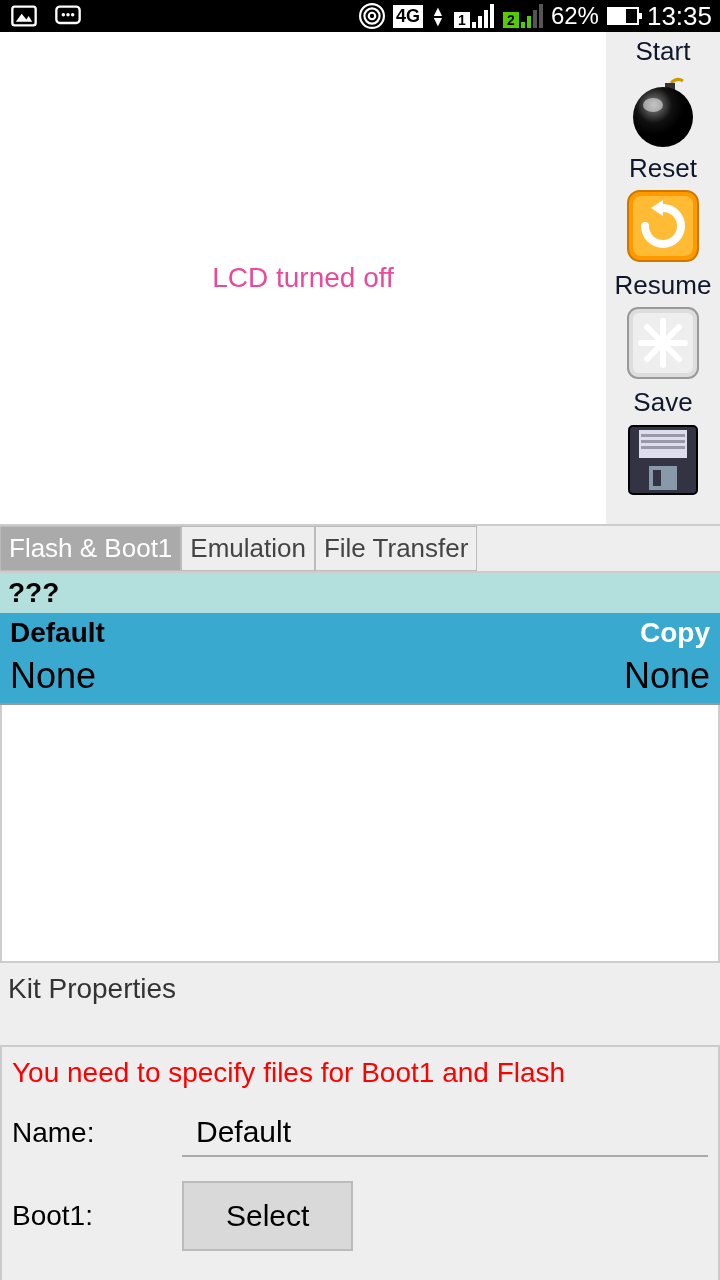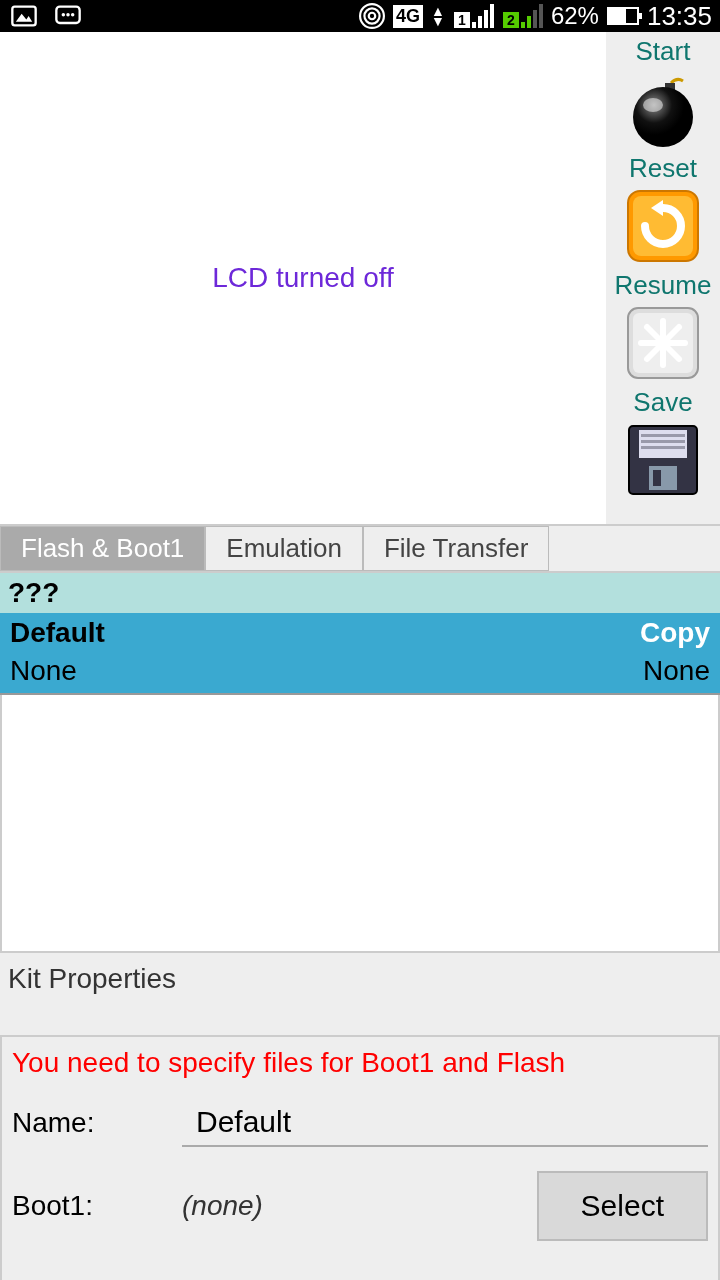--- a/index.html
+++ b/index.html
@@ -11,39 +11,39 @@
   .status-right { margin-left: auto; display: flex; gap: 8px; align-items: center; }
   .status-icon { width: 32px; height: 28px; }
   .signal-bars { display: inline-flex; align-items: flex-end; gap: 2px; height: 24px; }
   .bar { width: 4px; background: #fff; }
   .battery-box { width: 32px; height: 18px; border: 2px solid #fff; display: inline-block; position: relative; }
   .battery-fill { position: absolute; left: 0; top: 0; height: 100%; width: 62%; background: #fff; }
   .battery-cap { position: absolute; right: -5px; top: 4px; width: 3px; height: 6px; background: #fff; }
 
   
   .main-area { display: flex; height: 492px; background: #fff; }
-  .lcd-panel { flex: 1; display: flex; align-items: center; justify-content: center; font-size: 28px; color: #6d28d9; }
+  .lcd-panel { flex: 1; display: flex; align-items: center; justify-content: center; font-size: 28px; color: #ec4899; }
   .side-buttons { width: 114px; display: flex; flex-direction: column; align-items: center; padding-top: 4px; background: #eee; }
   .side-btn { display: flex; flex-direction: column; align-items: center; margin-bottom: 4px; cursor: pointer; }
-  .side-btn-label { font-size: 26px; color: #0f766e; margin-bottom: 2px; }
+  .side-btn-label { font-size: 26px; color: #0f172a; margin-bottom: 2px; }
   .side-btn-icon { width: 80px; height: 80px; display: flex; align-items: center; justify-content: center; }
 
   
   .tabs { display: flex; background: #eee; border-top: 2px solid #ccc; border-bottom: 2px solid #ccc; }
-  .tab { padding: 6px 20px; font-size: 26px; color: #444; border: 1px solid #bbb; background: #eee; cursor: pointer; }
+  .tab { padding: 6px 8px; font-size: 26px; color: #444; border: 1px solid #bbb; background: #eee; cursor: pointer; }
   .tab.active { background: #aaa; color: #fff; }
 
   
   .section-header { background: #b3e0dd; padding: 4px 8px; font-size: 28px; font-weight: bold; color: #000; }
   
   
   .row-item { background: #3aa9d0; color: #000; border-bottom: 2px solid #999; }
   .row-top { display: flex; justify-content: space-between; padding: 4px 10px; font-size: 28px; font-weight: bold; }
   .row-top .copy { color: #fff; }
-  .row-bottom { display: flex; justify-content: space-between; padding: 2px 10px 6px; font-size: 28px; color: #000; }
+  .row-bottom { display: flex; justify-content: space-between; padding: 2px 10px 6px; font-size: 36px; color: #000; }
   
   
   .list-area { background: #fff; height: 258px; border: 2px solid #ccc; border-top: none; }
 
   
   .kit-section { padding: 4px 8px; }
   .kit-title { font-size: 28px; color: #333; padding: 6px 0; }
   .kit-body { border: 2px solid #ccc; border-bottom: none; background: #eee; padding: 10px 10px 30px; margin-top: 30px; }
   .warning { color: #f00; font-size: 28px; margin-bottom: 20px; }
   .prop-row { display: flex; align-items: center; margin-bottom: 24px; font-size: 28px; }
@@ -200,16 +200,15 @@
   <div class="kit-title">Kit Properties</div>
 </div>
 <div class="kit-body">
   <div class="warning">You need to specify files for Boot1 and Flash</div>
   <div class="prop-row">
     <span class="prop-label">Name:</span>
     <input class="prop-input" value="Default" style="">
   </div>
   <div class="prop-row" style="margin-top:20px;">
     <span class="prop-label">Boot1:</span>
-    <span class="prop-value-italic">(none)</span>
     <button class="select-btn">Select</button>
   </div>
 </div>
 
 </body></html>

